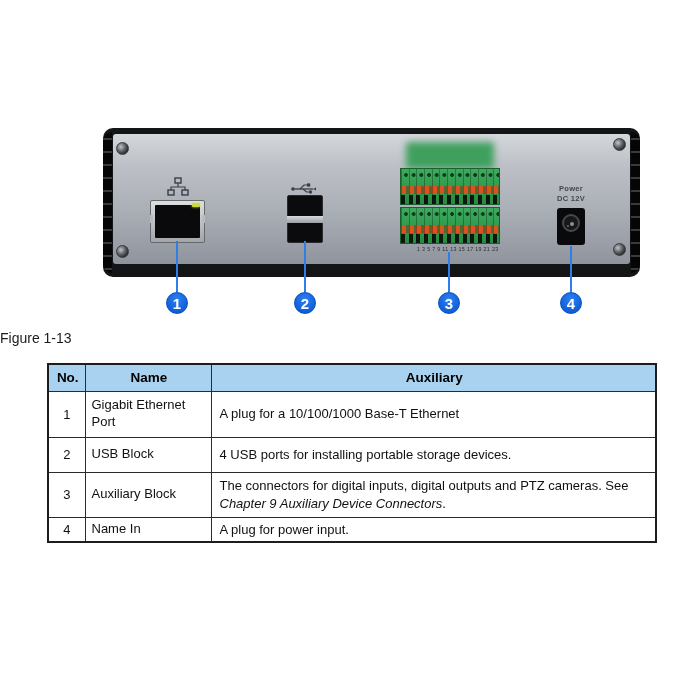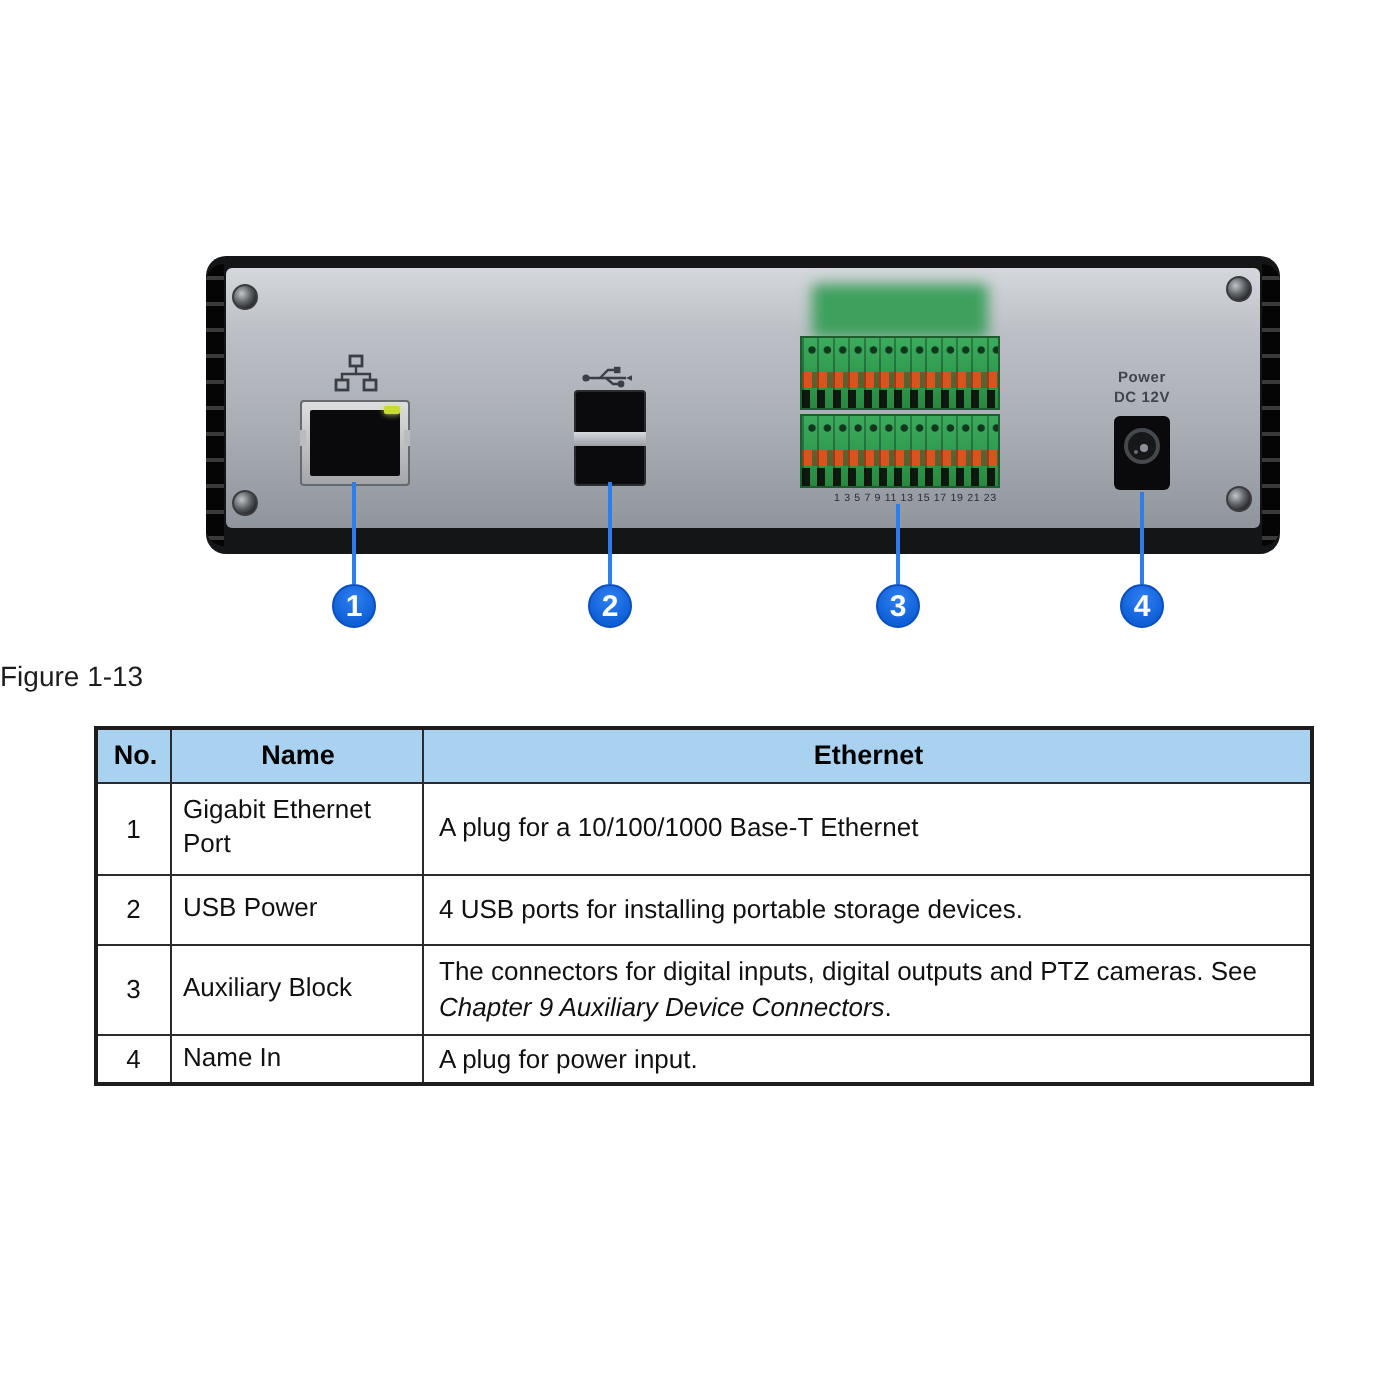--- a/index.html
+++ b/index.html
@@ -169,32 +169,32 @@
   <table class="spec-table">
     <colgroup>
         <col class="col-no">
         <col class="col-name">
         <col class="col-fn">
       </colgroup>
     <thead>
       <tr>
         <th>No.</th>
         <th>Name</th>
-        <th>Ethernet</th>
+        <th>Auxiliary</th>
       </tr>
     </thead>
     <tbody>
       <tr class="r1">
         <td class="no-cell">1</td>
         <td class="name-cell">Gigabit Ethernet Port</td>
         <td class="fn-cell"><span>A plug for a 10/100/1000 Base-T Ethernet</span><i></i><span></span></td>
       </tr>
       <tr class="r2">
         <td class="no-cell">2</td>
-        <td class="name-cell">USB Power</td>
+        <td class="name-cell">USB Block</td>
         <td class="fn-cell"><span>4 USB ports for installing portable storage devices.</span><i></i><span></span></td>
       </tr>
       <tr class="r3">
         <td class="no-cell">3</td>
         <td class="name-cell">Auxiliary Block</td>
         <td class="fn-cell"><span>The connectors for digital inputs, digital outputs and PTZ cameras. See </span><i>Chapter 9 Auxiliary Device Connectors</i><span>.</span></td>
       </tr>
       <tr class="r4">
         <td class="no-cell">4</td>
         <td class="name-cell">Name In</td>

